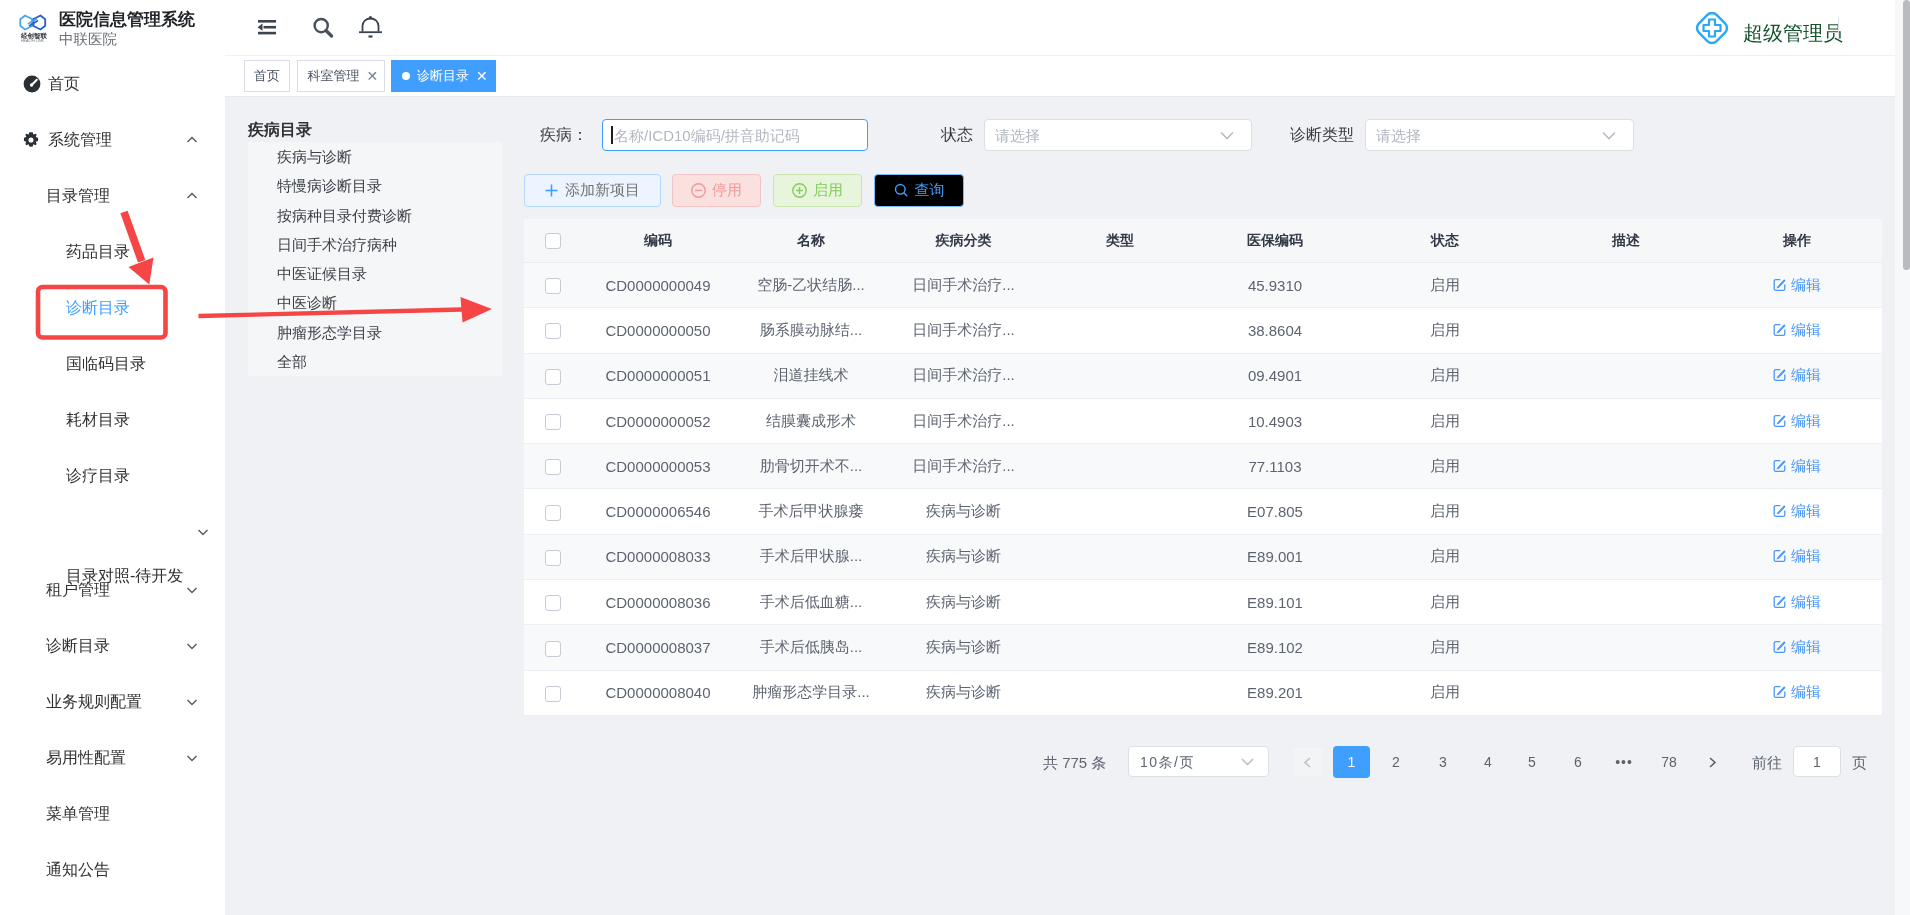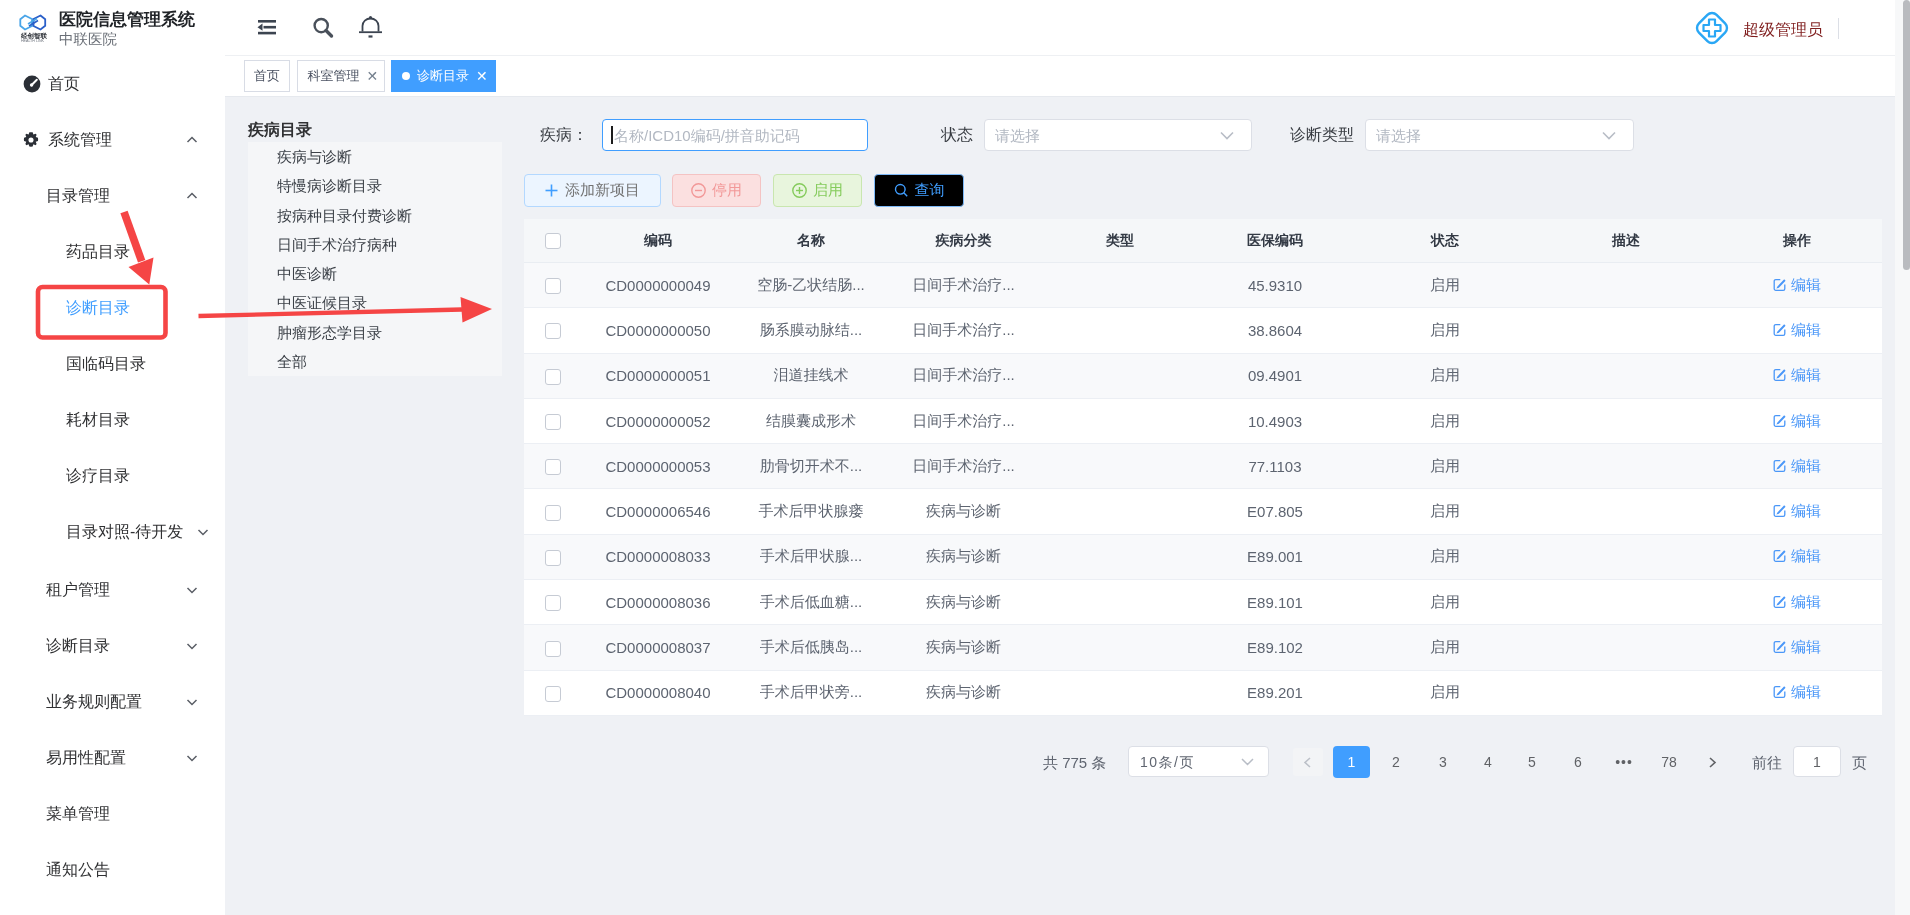--- a/index.html
+++ b/index.html
@@ -80,39 +80,39 @@
     <line x1="10.5" y1="21.5" x2="14.5" y2="21.5" stroke="#3c4450" stroke-width="2.2"></line>
     <circle cx="12.5" cy="2.6" r="1.6" fill="#3c4450"></circle>
   </svg>
 
   <svg class="abs" style="left:1469px;top:10px;" width="36" height="36" viewBox="0 0 36 36">
     <g transform="rotate(45 18 18)">
       <rect x="5.5" y="5.5" width="25" height="25" rx="6.5" fill="none" stroke="#2aa7f5" stroke-width="2.4"></rect>
     </g>
     <path d="M15 9.5 h6 v5.5 H26.5 v6 H21 v5.5 h-6 V21 H9.5 v-6 H15 Z" fill="none" stroke="#2aa7f5" stroke-width="2.2" stroke-linejoin="round"></path>
   </svg>
-  <div class="abs" style="left:1518px;top:20px;font-size:16px;color:#7f1d1d;">超级管理员</div>
+  <div class="abs" style="left:1518px;top:20px;font-size:20px;color:#14532d;">超级管理员</div>
   <div class="abs" style="left:1613px;top:18px;width:1px;height:21px;background:#dcdfe6;"></div>
 </div>
 
 <div id="tabbar" class="abs">
   <div class="tab" style="left:18.5px;width:46.5px;justify-content:center;">首页</div>
   <div class="tab" style="left:71.5px;width:88px;padding-left:10px;">科室管理<span class="tclose" style="color:#75808e;">✕</span></div>
   <div class="tab active" style="left:166px;width:105px;padding-left:10px;"><span class="dot"></span>诊断目录<span class="tclose">✕</span></div>
 </div>
 
 <div id="content" class="abs">
   <div id="treetitle" class="abs">疾病目录</div>
   <div id="treepanel" class="abs">
     <div class="tree-item">疾病与诊断</div>
     <div class="tree-item">特慢病诊断目录</div>
     <div class="tree-item">按病种目录付费诊断</div>
     <div class="tree-item">日间手术治疗病种</div>
+    <div class="tree-item">中医证候目录</div>
     <div class="tree-item">中医诊断</div>
-    <div class="tree-item">中医证候目录</div>
     <div class="tree-item">肿瘤形态学目录</div>
     <div class="tree-item">全部</div>
   </div>
 
   <div class="abs flabel" style="left:315px;">疾病：</div>
   <div class="abs finput" style="left:377px;width:266px;border:1.5px solid #409eff;"></div>
   <div class="abs" style="left:386px;top:29px;width:1.5px;height:18px;background:#1c1c1c;"></div>
   <div class="abs placeholder" style="left:389px;top:30px;font-size:15px;">名称/ICD10编码/拼音助记码</div>
   <div class="abs flabel" style="left:716px;">状态</div>
   <div class="abs finput fselect" style="left:759px;width:268px;"></div>
@@ -303,21 +303,21 @@
           <td>启用</td>
           <td></td>
           <td class="edit"><svg class="eicon" width="13" height="13" viewBox="0 0 13 13">
               <path d="M1.2 3.2 a1.6 1.6 0 0 1 1.6 -1.6 h4.5 M11.8 6.5 v4.2 a1.6 1.6 0 0 1 -1.6 1.6 H2.8 a1.6 1.6 0 0 1 -1.6 -1.6 V3.2" fill="none" stroke="#4a97f8" stroke-width="1.3"></path>
               <path d="M5 8.6 L11.2 2.1 l0.6 0.6 L5.6 9.2 l-1.1 0.4 Z" fill="none" stroke="#4a97f8" stroke-width="1.1"></path>
             </svg>编辑</td>
         </tr>
     <tr>
           <td><span class="cbx"></span></td>
           <td>CD0000008040</td>
-          <td>手术后甲状旁...</td>
+          <td>肿瘤形态学目录...</td>
           <td>疾病与诊断</td>
           <td></td>
           <td>E89.201</td>
           <td>启用</td>
           <td></td>
           <td class="edit"><svg class="eicon" width="13" height="13" viewBox="0 0 13 13">
               <path d="M1.2 3.2 a1.6 1.6 0 0 1 1.6 -1.6 h4.5 M11.8 6.5 v4.2 a1.6 1.6 0 0 1 -1.6 1.6 H2.8 a1.6 1.6 0 0 1 -1.6 -1.6 V3.2" fill="none" stroke="#4a97f8" stroke-width="1.3"></path>
               <path d="M5 8.6 L11.2 2.1 l0.6 0.6 L5.6 9.2 l-1.1 0.4 Z" fill="none" stroke="#4a97f8" stroke-width="1.1"></path>
             </svg>编辑</td>
         </tr>
@@ -396,21 +396,21 @@
   <div class="menu-item" style="top:336px;">
       <span class="txt" style="left:66px;">国临码目录</span>
     </div>
   <div class="menu-item" style="top:392px;">
       <span class="txt" style="left:66px;">耗材目录</span>
     </div>
   <div class="menu-item" style="top:448px;">
       <span class="txt" style="left:66px;">诊疗目录</span>
     </div>
   <div class="menu-item" style="top:504px;">
-      <span class="txt" style="left:66px;">目录对照-待开发</span>
+      <span class="txt" style="left:66px;margin-top:44px;">目录对照-待开发</span>
     <svg class="chev" style="right:16px;" viewBox="0 0 12 12">
         <polyline points="1.5,4 6,8.5 10.5,4" fill="none" stroke="#5a5e66" stroke-width="1.5"></polyline>
       </svg>
   </div>
   <div class="menu-item" style="top:562px;">
       <span class="txt" style="left:46px;">租户管理</span>
     <svg class="chev" viewBox="0 0 12 12">
         <polyline points="1.5,4 6,8.5 10.5,4" fill="none" stroke="#5a5e66" stroke-width="1.5"></polyline>
       </svg>
   </div>

